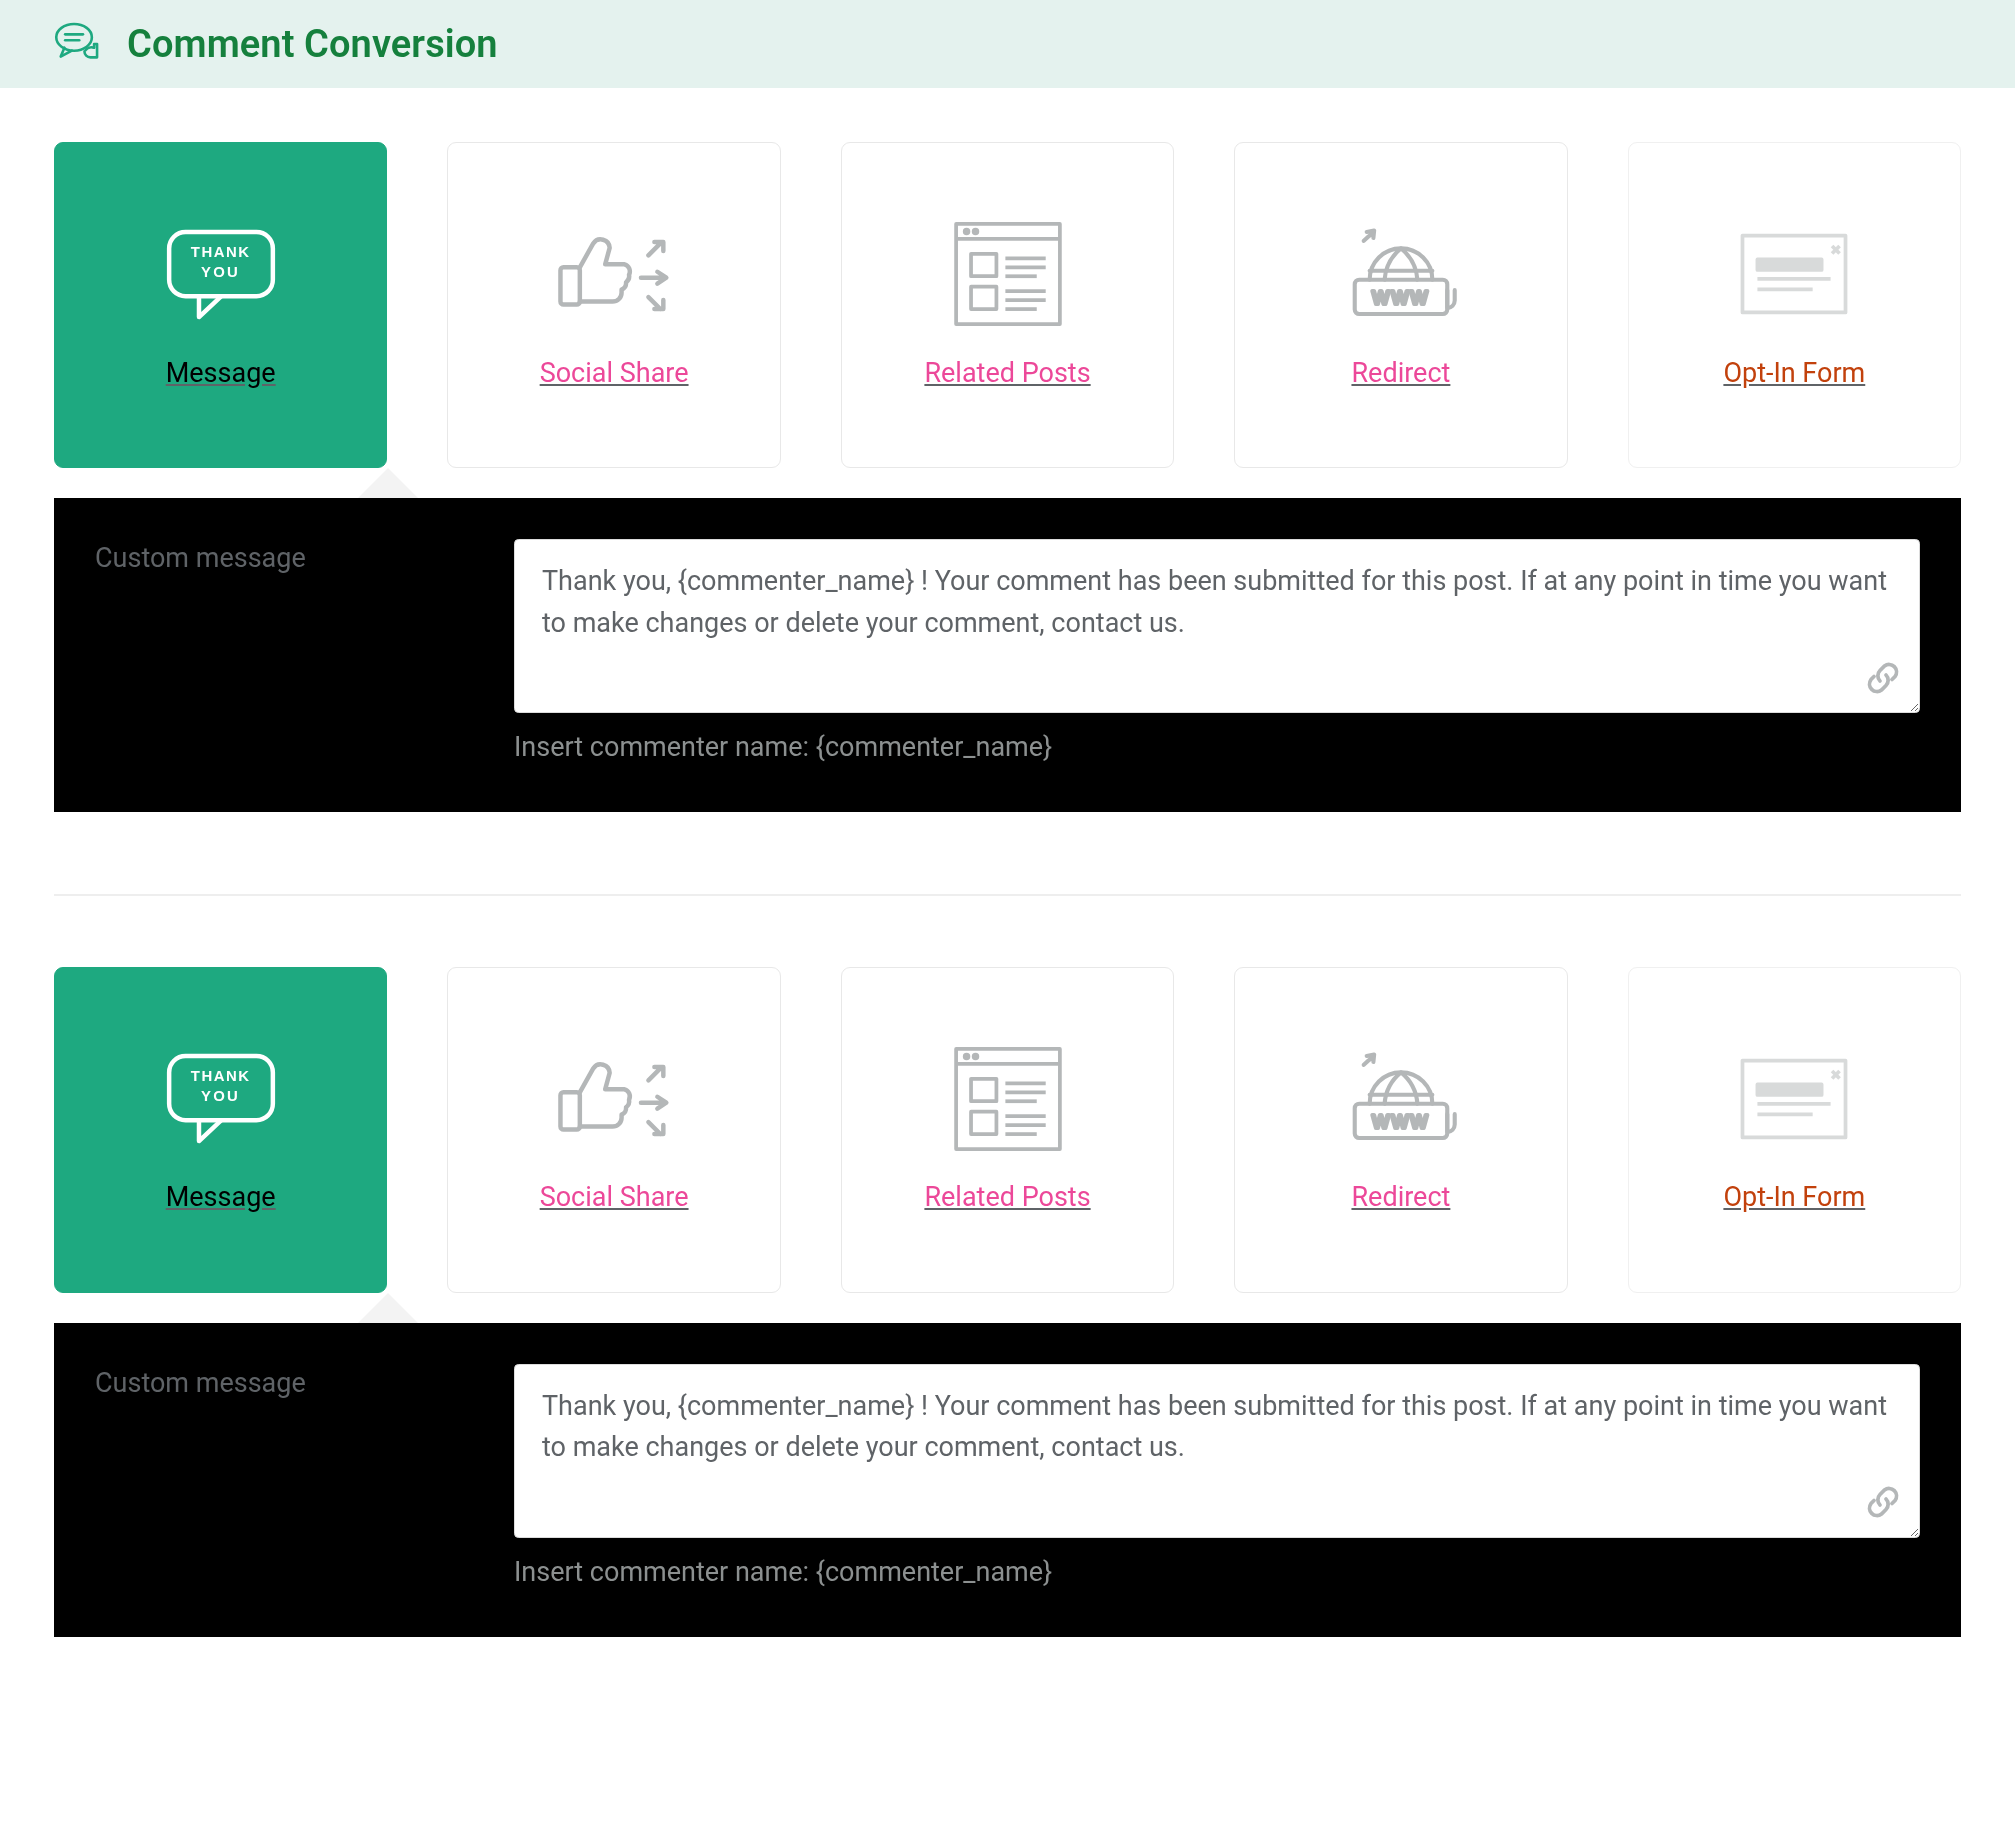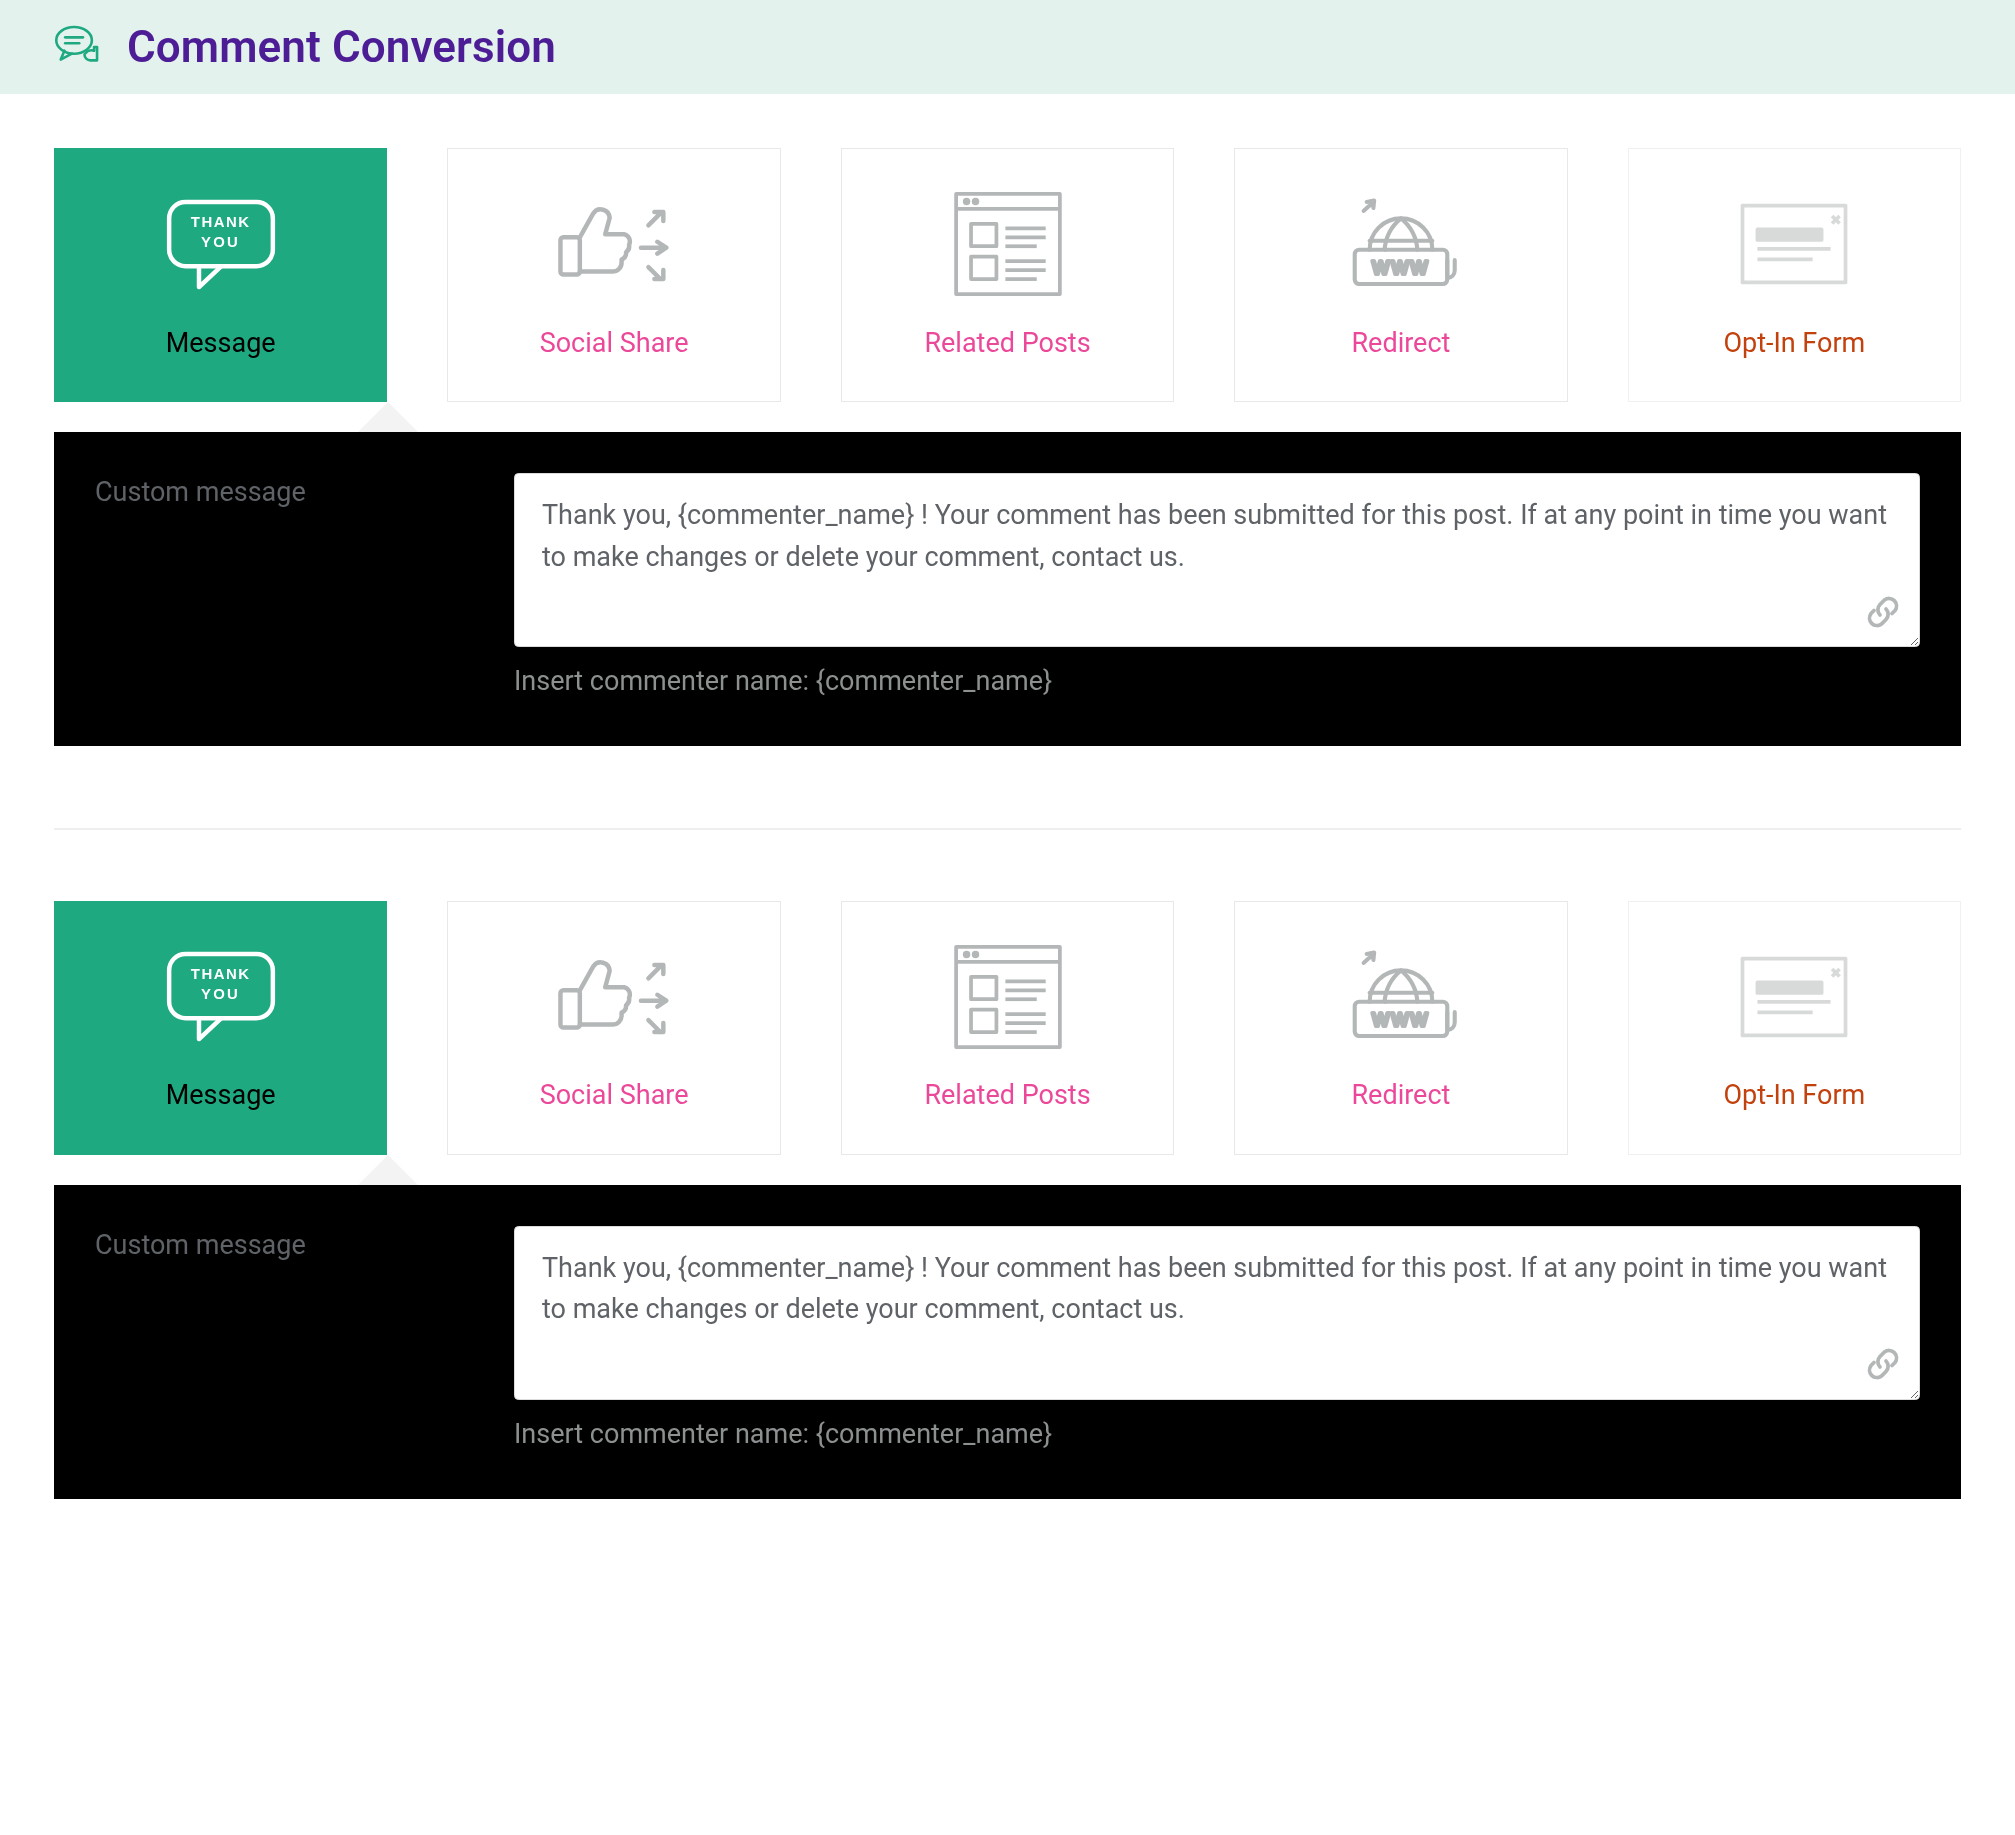--- a/index.html
+++ b/index.html
@@ -9,22 +9,22 @@
     color: #5f6367;
   }
   .header-bar {
     background: #e4f2ee;
     padding: 21px 54px;
     display: flex;
     align-items: center;
     gap: 21px;
   }
   .header-bar h1 {
-    color: #4c1d95;
-    font-size: 44px;
+    color: #15803d;
+    font-size: 38px;
     font-weight: 600;
     letter-spacing: 0.1px;
   }
   .logo-icon svg { display: block; }
 
   .page-content {
     padding: 54px 54px 0 54px;
   }
 
   h2.section-title {
@@ -37,29 +37,30 @@
   .cards-row {
     display: flex;
     gap: 60px;
     margin-bottom: 0;
   }
 
   .card {
     flex: 1 1 0;
     background: #ffffff;
     border: 1.5px solid #e8e8e8;
-    border-radius: 0;
-    height: 254px;
+    border-radius: 9px;
+    height: 326px;
     display: flex;
     flex-direction: column;
     align-items: center;
     justify-content: center;
     gap: 30px;
     cursor: pointer;
     position: relative;
+    text-decoration: underline;
   }
   .card.active {
     background: #1ea980;
     border-color: #1ea980;
   }
   .card.active .card-label { color: #000000; }
   .card.disabled {
     border-color: #f0f0f0;
     cursor: default;
   }

